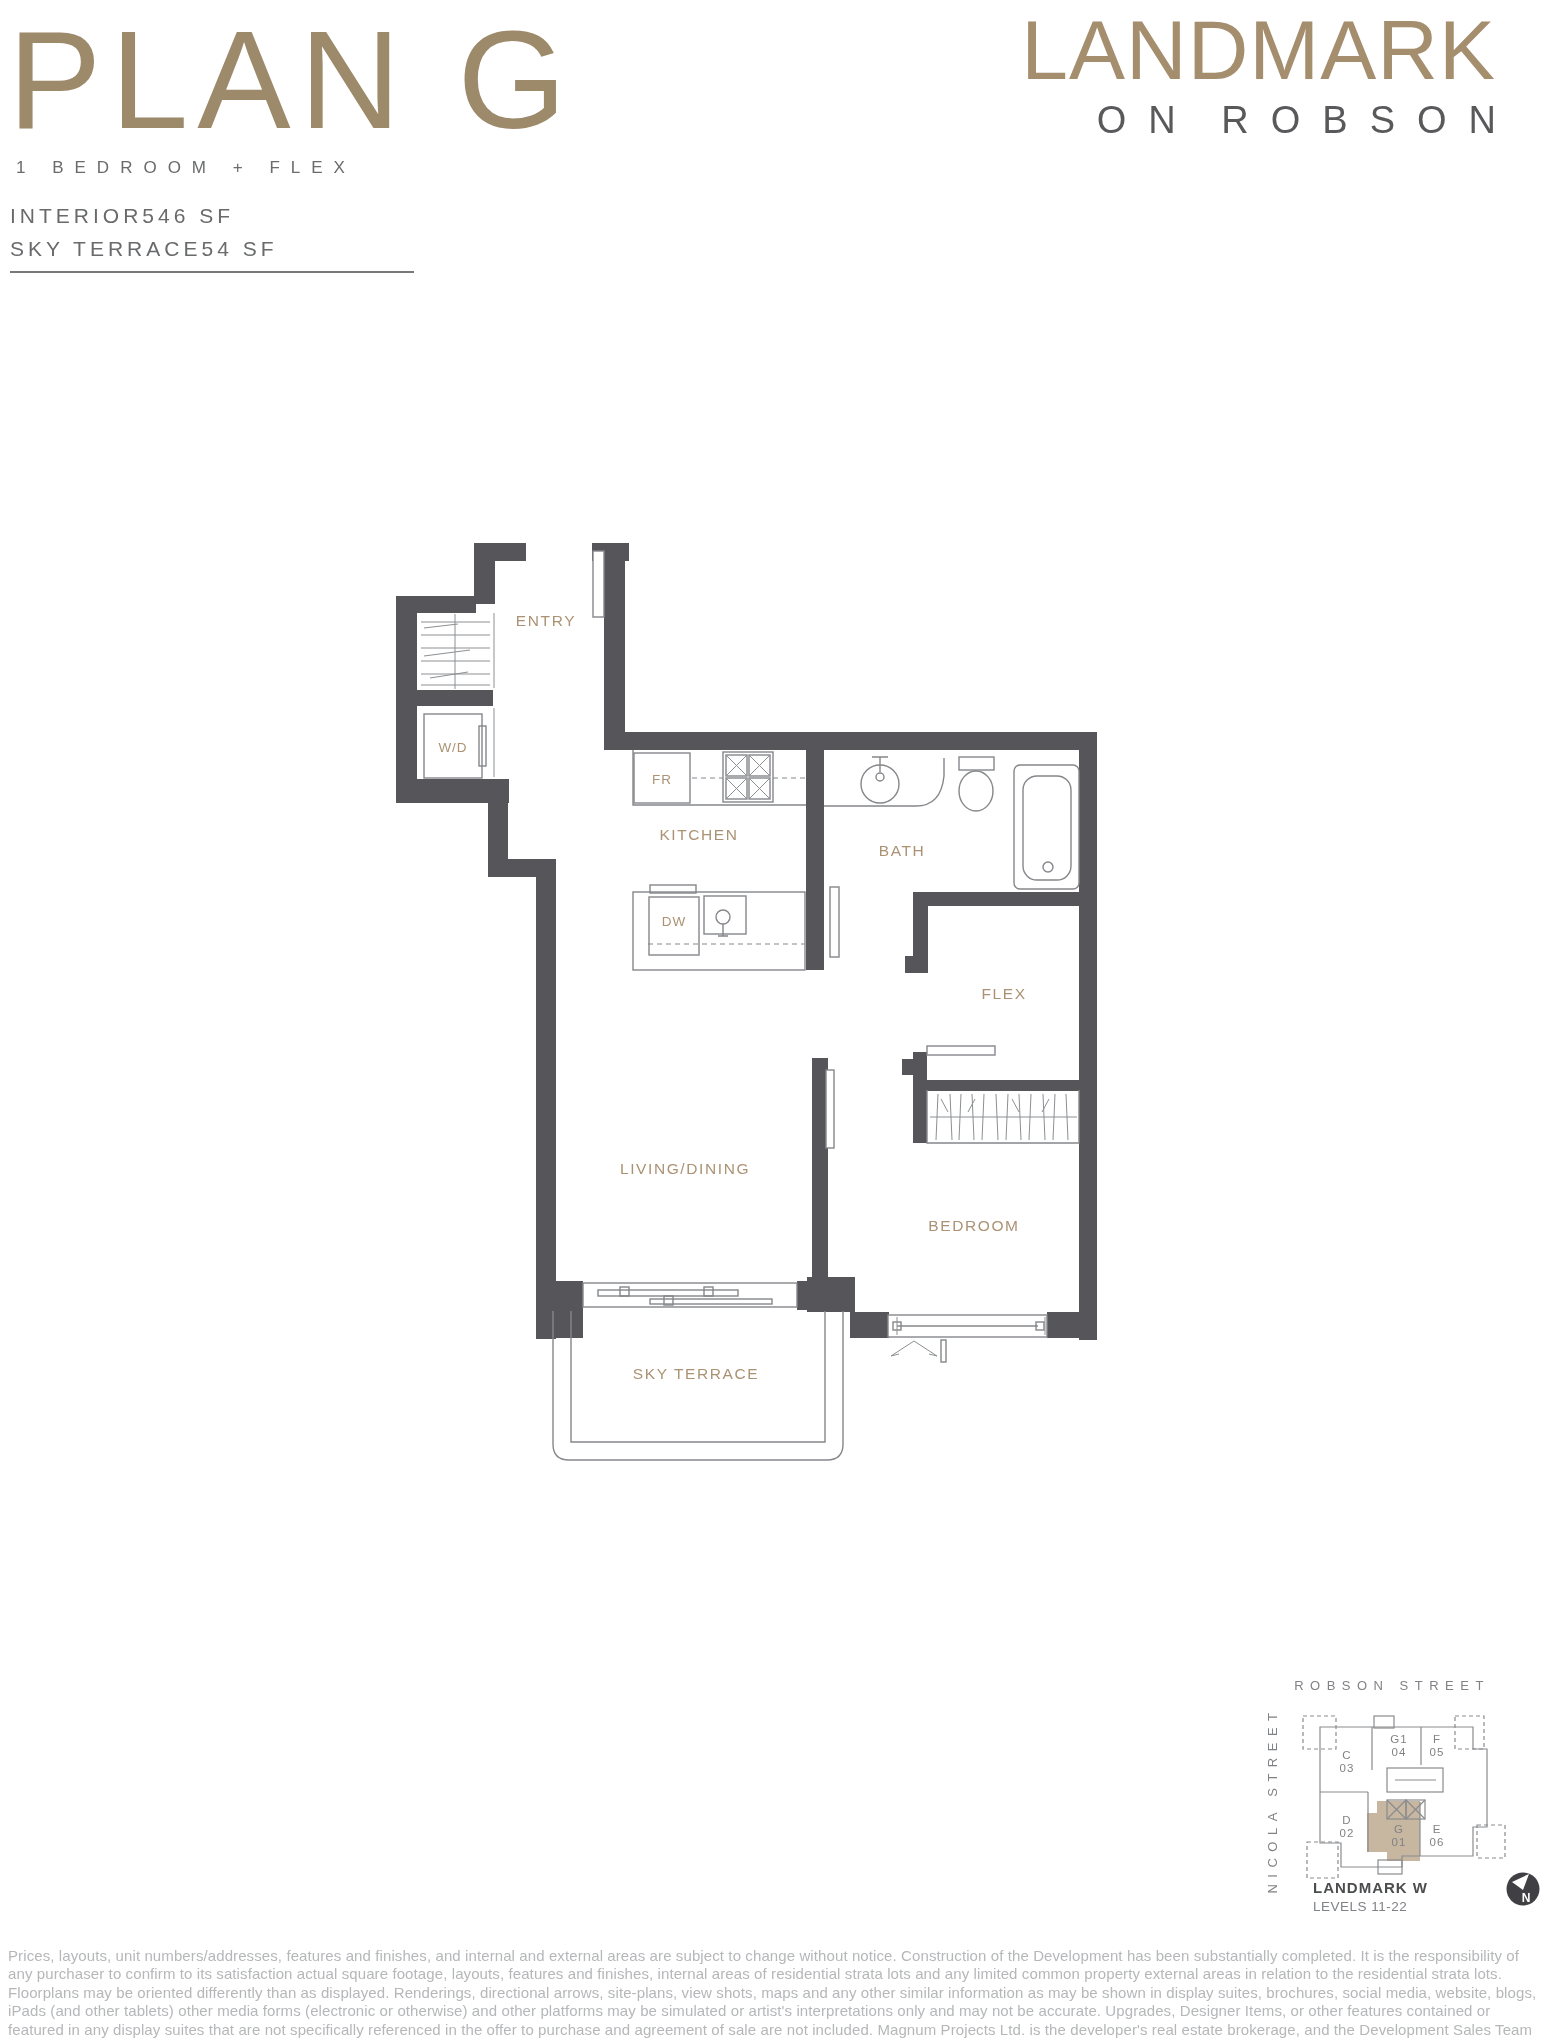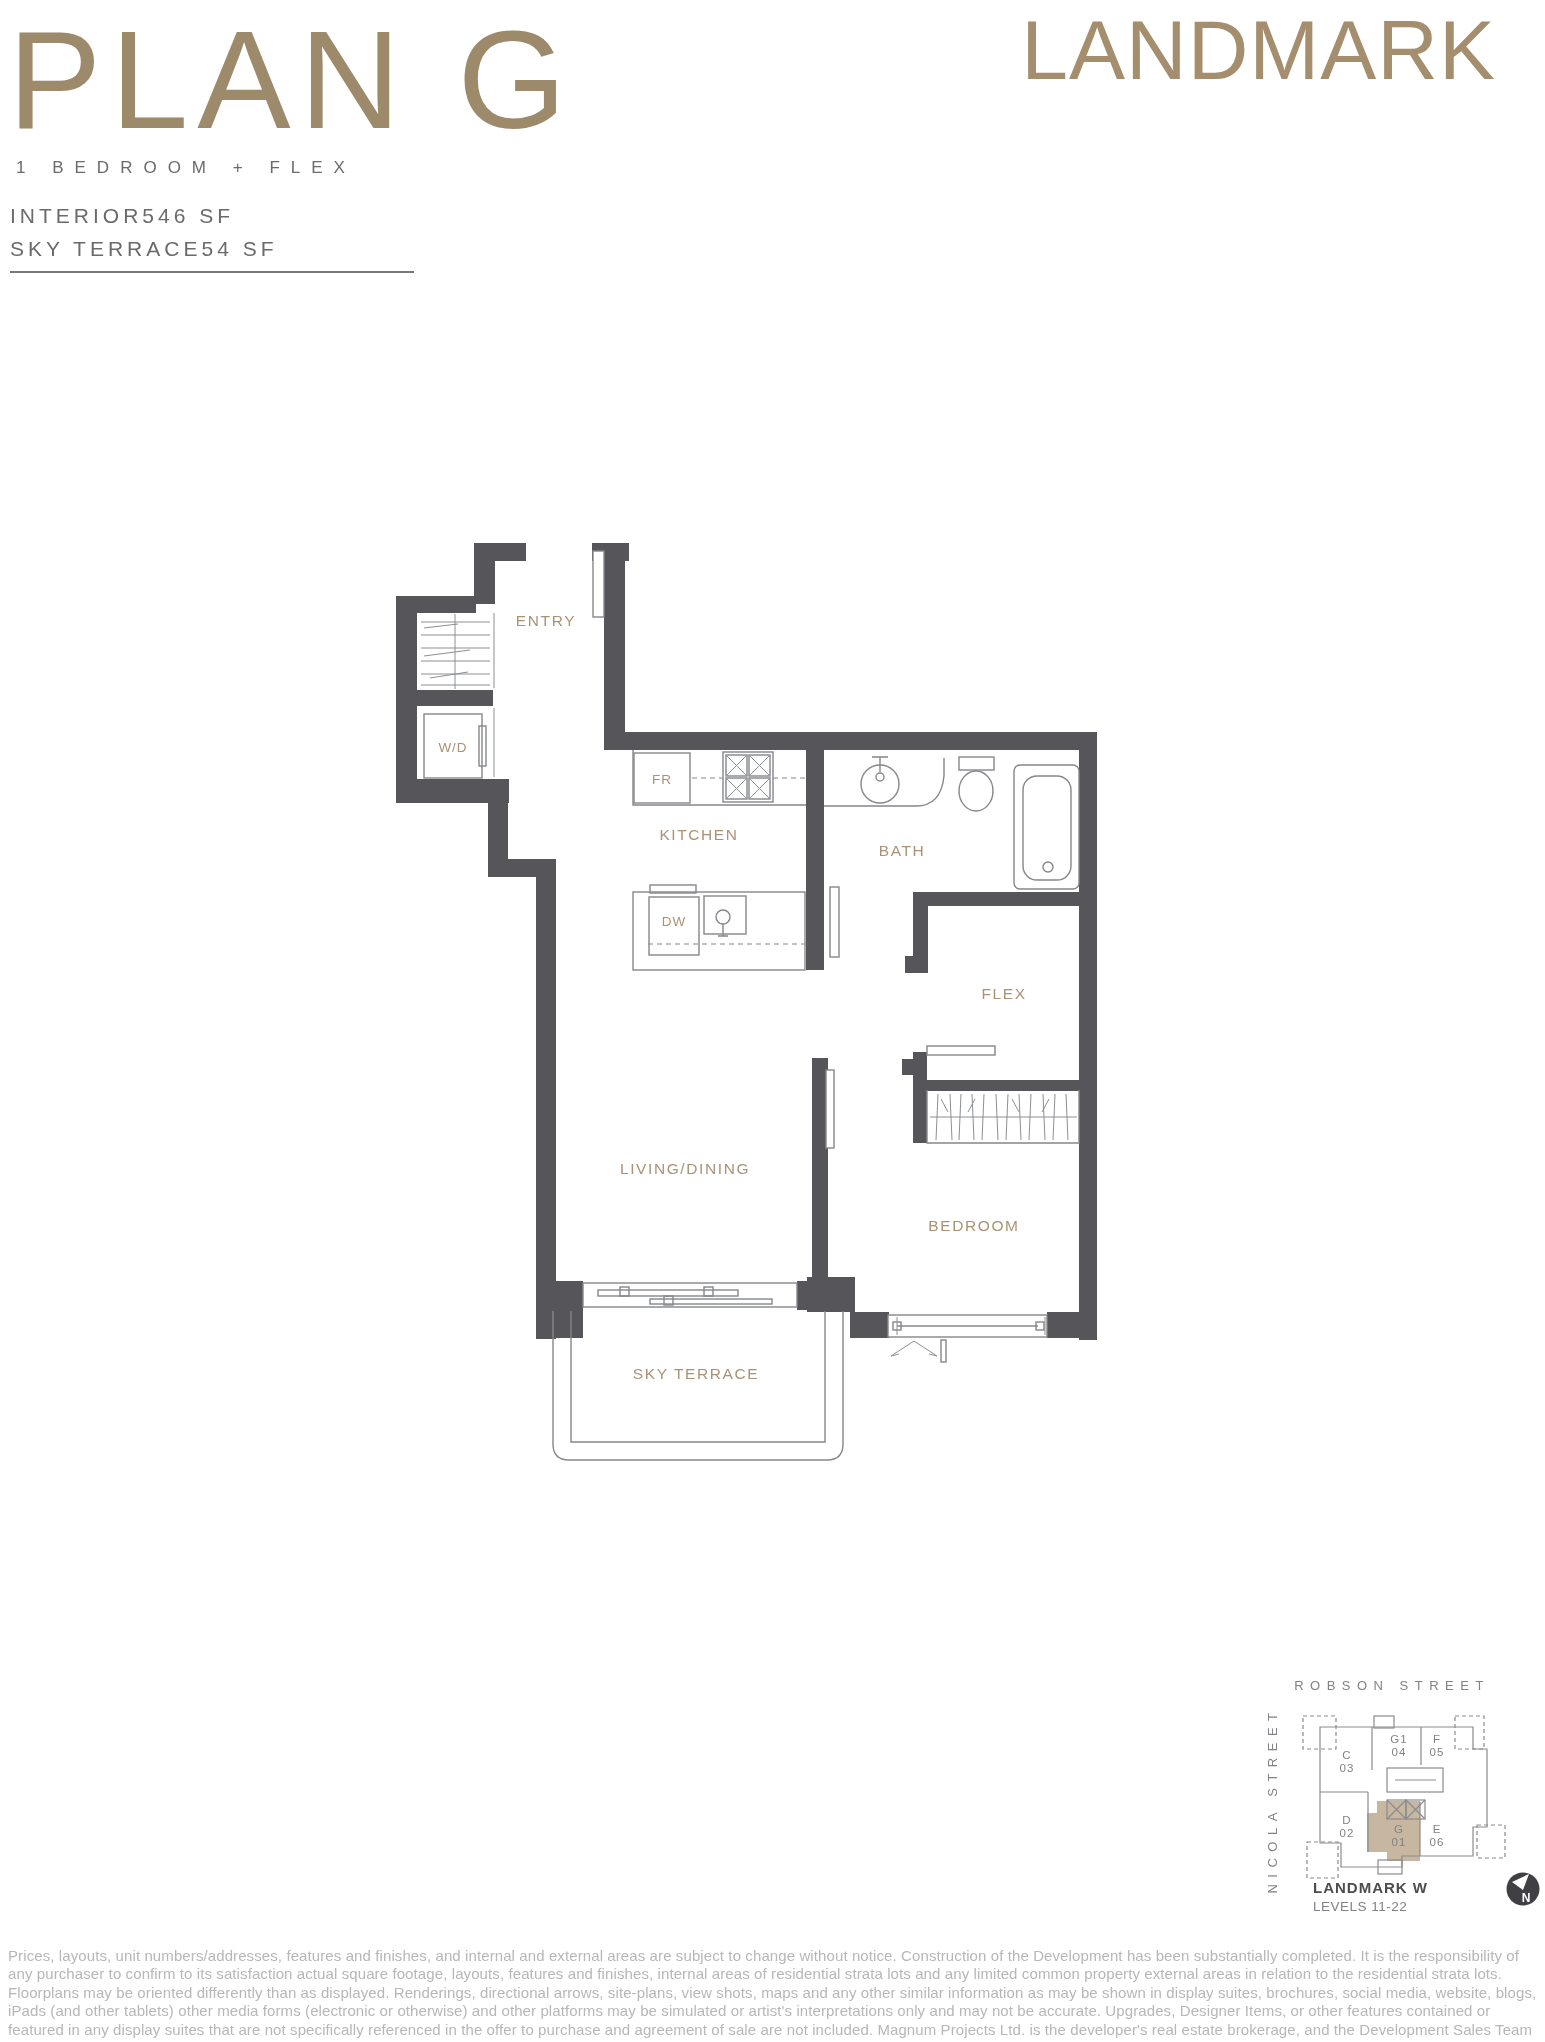--- a/index.html
+++ b/index.html
@@ -61,20 +61,21 @@
     </div>
     <div class="stats-row">
       <span>SKY TERRACE</span>
       <span>54 SF</span>
     </div>
     <hr class="stats-rule">
   </div>
 
   <div class="brand">
     <div class="brand-name">LANDMARK</div>
+    <div class="brand-sub">ON ROBSON</div>
   </div>
 
   <svg class="plan-svg" width="715" height="945" viewBox="390 525 715 945">
 
     <g shape-rendering="crispEdges">
       <rect class="wall" x="474" y="543" width="52" height="18"></rect>
       <rect class="wall" x="474" y="543" width="21" height="61"></rect>
       <rect class="wall" x="396" y="596" width="80" height="17"></rect>
       <rect class="wall" x="396" y="596" width="21" height="207"></rect>
       <rect class="wall" x="417" y="690" width="76" height="16"></rect>

